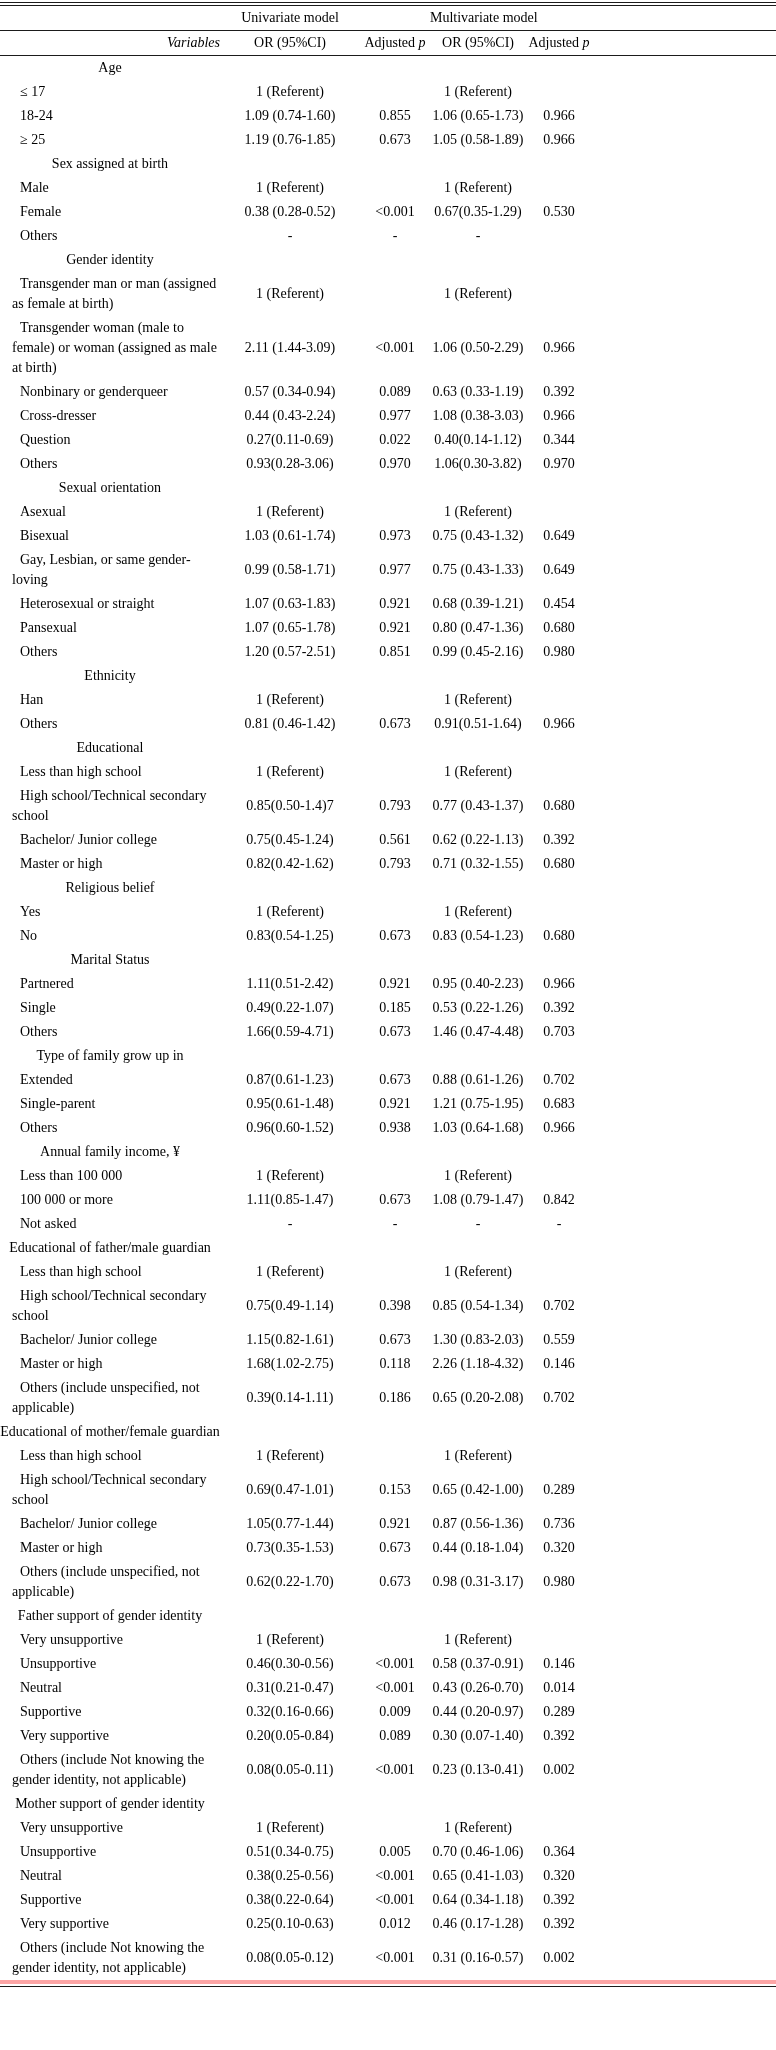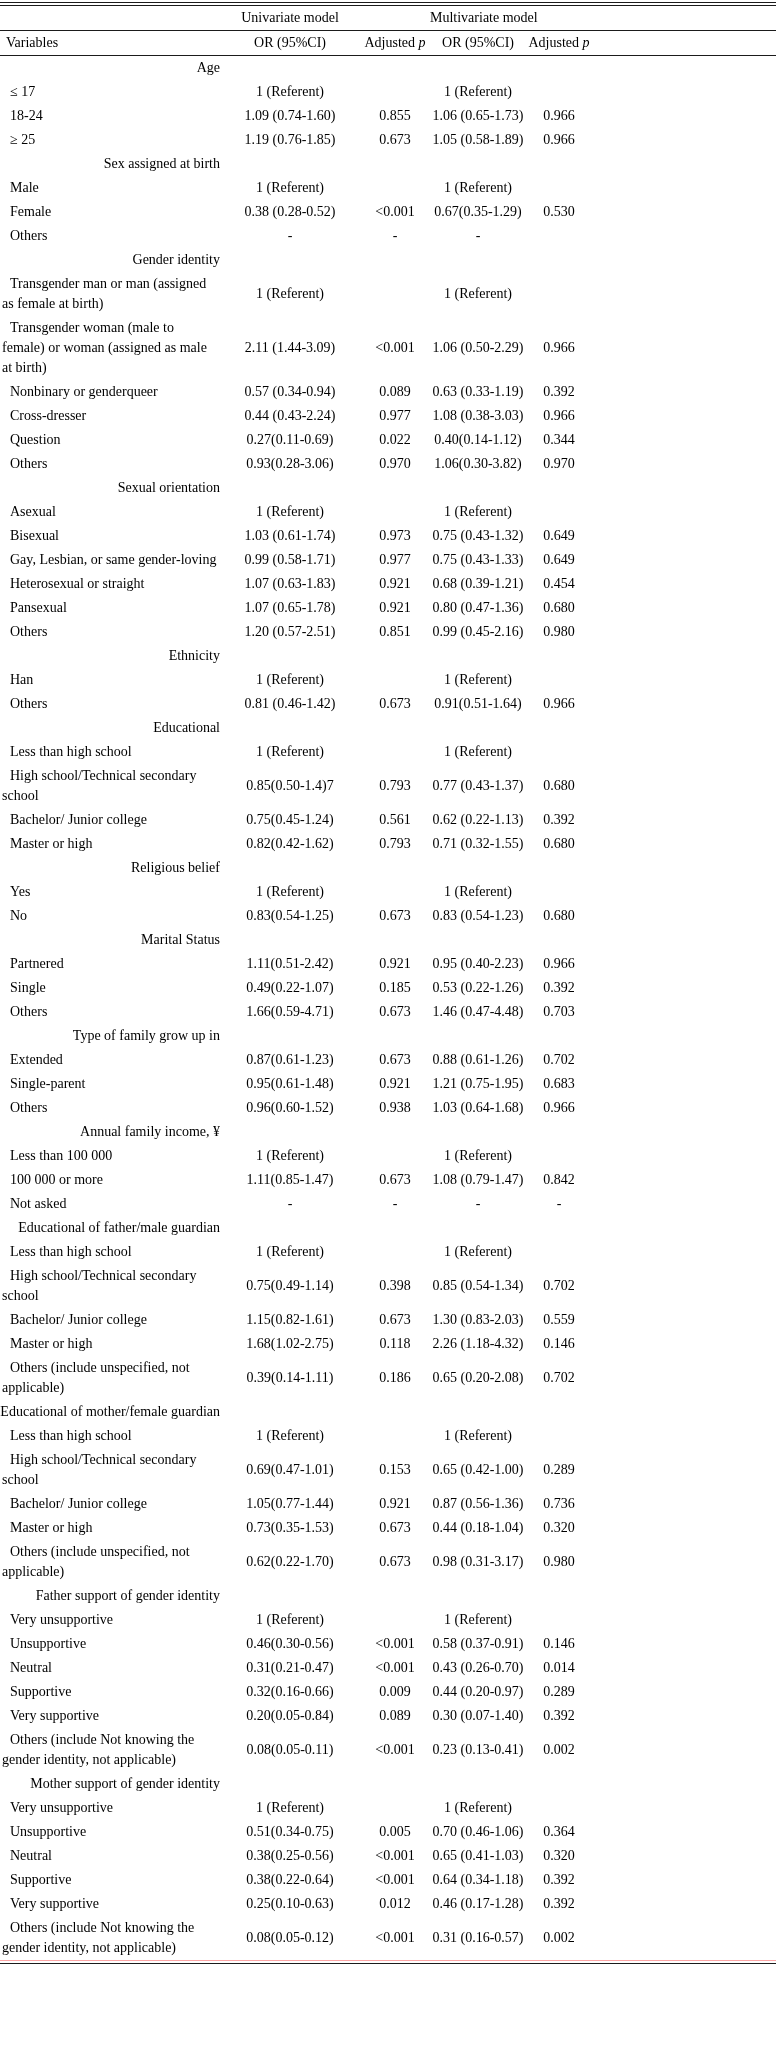--- a/index.html
+++ b/index.html
@@ -14,40 +14,40 @@
     margin-top: 2px;
     border-top: 1px solid #1b1b1b;
     border-bottom: 1px solid #1b1b1b;
     padding: 2px 0;
   }
   table {
     width: 776px;
     border-collapse: collapse;
     table-layout: fixed;
     border-top: 1px solid #1b1b1b;
-    border-bottom: 1px solid #fca5a5;
+    border-bottom: 4px solid #fca5a5;
   }
   col.c-var { width: 220px; }
   col.c-or1 { width: 140px; }
   col.c-p1  { width: 70px; }
   col.c-or2 { width: 96px; }
   col.c-p2  { width: 66px; }
   col.c-sp  { width: 184px; }
   th, td {
     font-weight: normal;
     vertical-align: middle;
     padding: 2px 0;
     line-height: 20px;
     font-size: 14px;
   }
   thead th { border-bottom: 1px solid #1b1b1b; }
   .num { text-align: center; white-space: nowrap; }
-  th.var-h { text-align: left; padding-left: 6px; }
-  td.section { text-align: right; padding-right: 0; }
-  td.var { text-align: left; padding-left: 2px; padding-right: 0; text-indent: 8px; }
+  th.var-h { text-align: right; padding-left: 6px; font-style: italic; }
+  td.section { text-align: center; padding-right: 0; }
+  td.var { text-align: left; padding-left: 12px; padding-right: 0; text-indent: 8px; }
   i { font-style: italic; }
 </style>
 </head>
 <body>
 
 <div class="table-frame">
   <table>
     <colgroup>
       <col class="c-var">
         <col class="c-or1">

